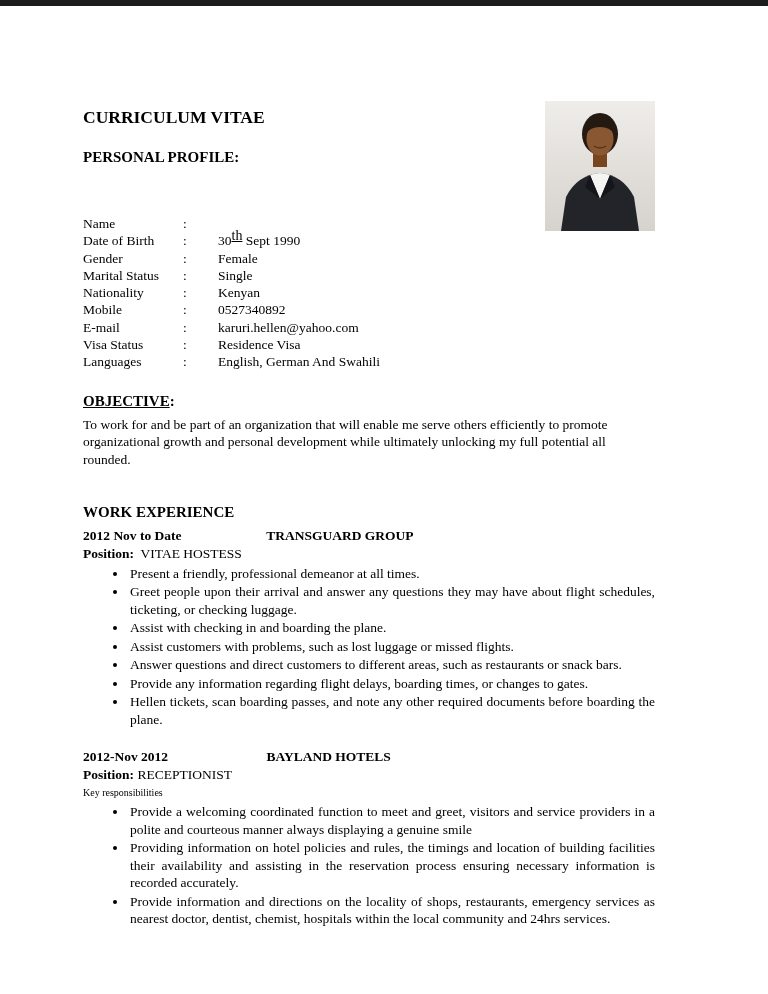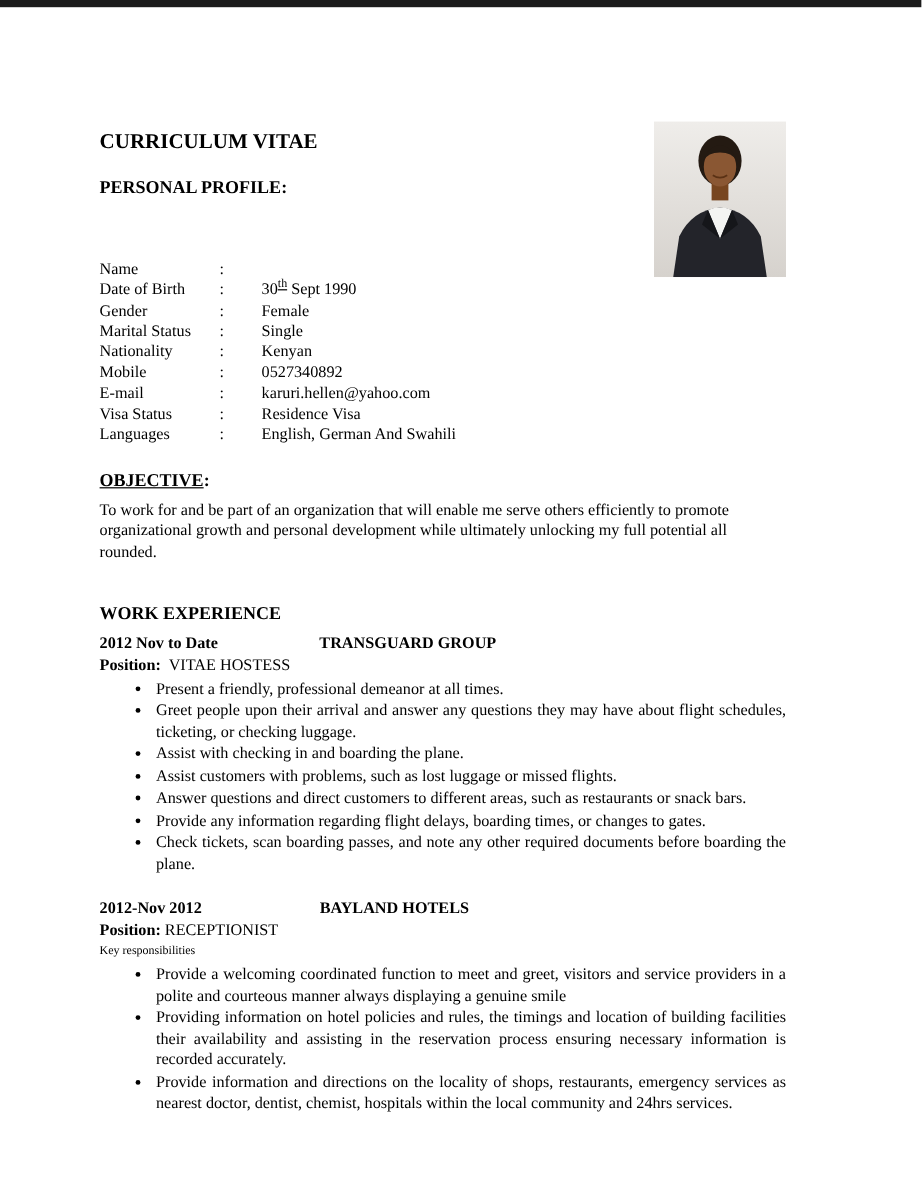--- a/index.html
+++ b/index.html
@@ -52,21 +52,21 @@
   .profile-table {
     font-size: 13.5px;
     line-height: 17.3px;
     width: 420px;
     margin-top: 48px;
   }
   .prow {
     display: grid;
     grid-template-columns: 100px 35px 1fr;
   }
-  .pvalue sup { font-size: 10px; line-height: 0; text-decoration: underline; }
+  .pvalue sup { font-size: 14px; line-height: 0; text-decoration: underline; }
 
   .objective-text {
     font-size: 13.5px;
     line-height: 17.5px;
     margin: 0 0 0 0;
     width: 540px;
   }
 
   .section { margin-top: 21px; }
   .section-we { margin-top: 35px; }
@@ -204,21 +204,21 @@
         <span class="pos-label">Position:</span>&nbsp;
         <span>VITAE HOSTESS</span>
       </div>
       <ul class="bullets">
         <li>Present a friendly, professional demeanor at all times.</li>
         <li>Greet people upon their arrival and answer any questions they may have about flight  schedules, ticketing, or checking luggage.</li>
         <li>Assist with checking in and boarding the plane.</li>
         <li>Assist customers with problems, such as lost luggage or missed flights.</li>
         <li>Answer questions and direct customers to different areas, such as restaurants or snack bars.</li>
         <li>Provide any information regarding flight delays, boarding times, or changes to gates.</li>
-        <li>Check tickets, scan boarding passes, and note any other required documents before boarding the plane.</li>
+        <li>Hellen tickets, scan boarding passes, and note any other required documents before boarding the plane.</li>
       </ul>
     </div>
 
     <div class="job-block">
       <div class="job-header">
         <span class="job-period">2012-Nov 2012</span>
         <span class="job-company">BAYLAND HOTELS</span>
       </div>
       <div class="position-line">
         <span class="pos-label">Position:</span>

